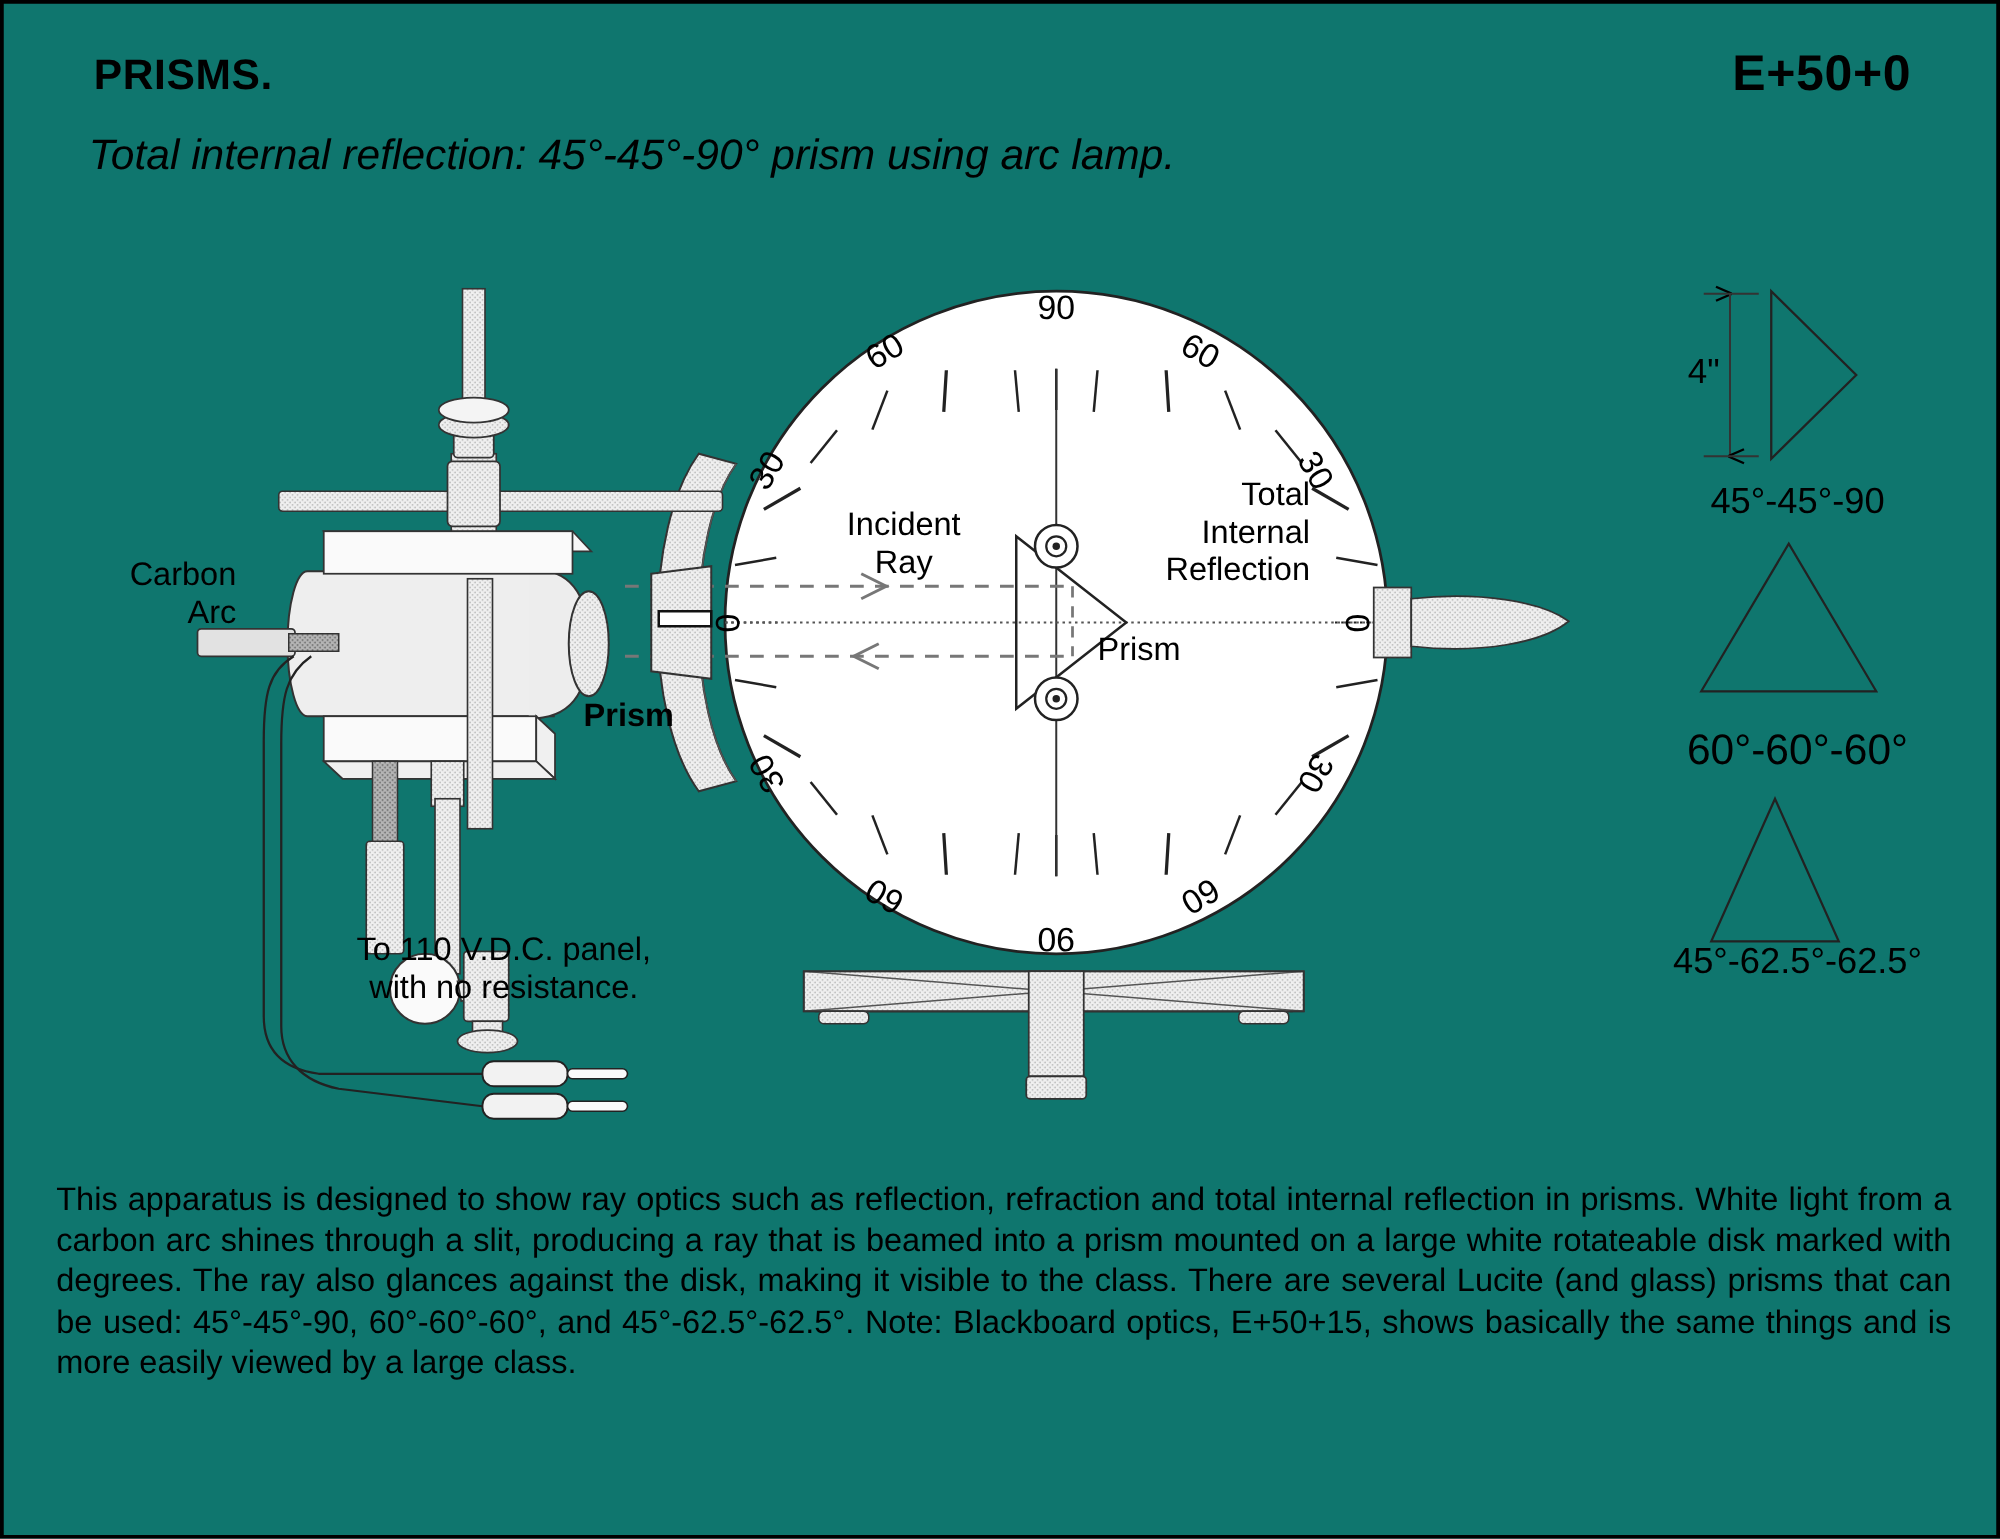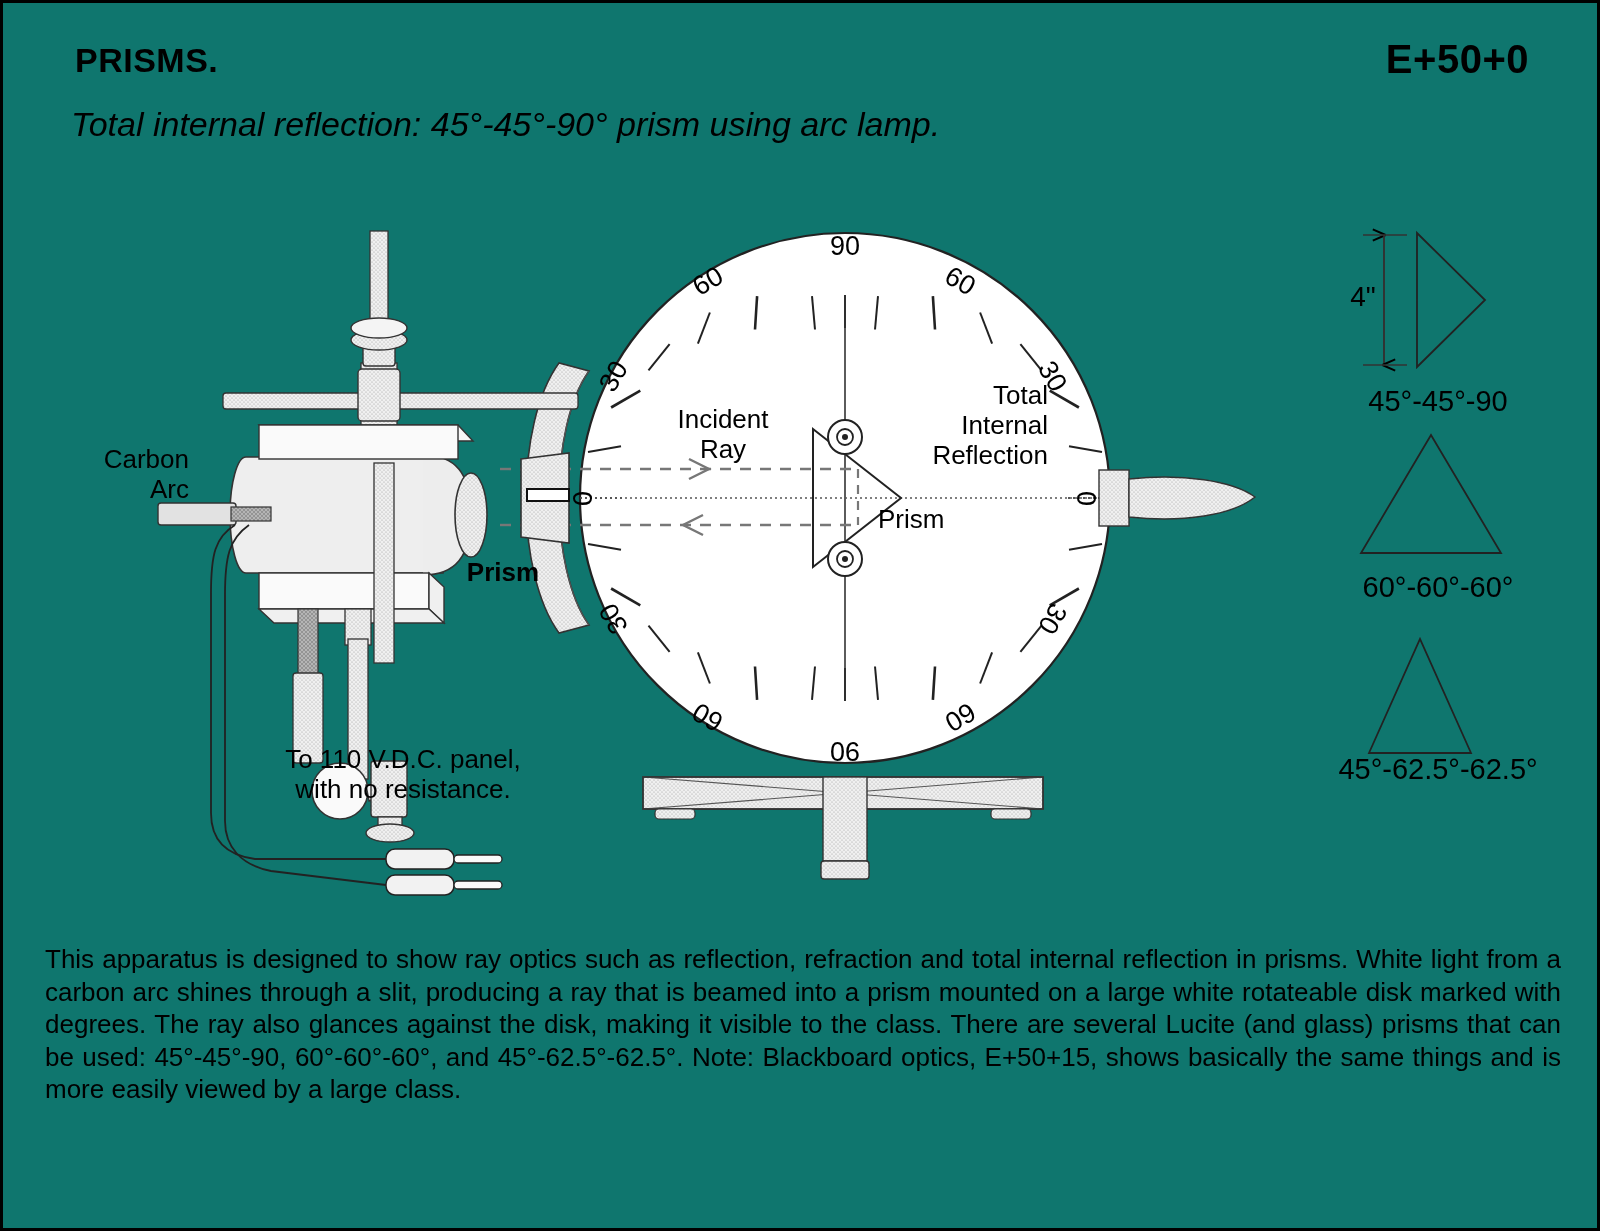--- a/index.html
+++ b/index.html
@@ -258,21 +258,21 @@
     <div class="lbl" style="left:1064px;top:310px;width:36px;font-size:27px;transform:rotate(90deg);">0</div>
     <div class="lbl" style="left:1027px;top:430px;width:44px;font-size:27px;transform:rotate(120deg);">30</div>
     <div class="lbl" style="left:935px;top:528px;width:44px;font-size:27px;transform:rotate(150deg);">60</div>
     <div class="lbl" style="left:820px;top:562px;width:44px;font-size:27px;transform:rotate(180deg);">90</div>
     <div class="lbl" style="left:683px;top:528px;width:44px;font-size:27px;transform:rotate(-150deg);">60</div>
     <div class="lbl" style="left:589px;top:430px;width:44px;font-size:27px;transform:rotate(-120deg);">30</div>
 
     
     <div class="lbl" style="left:1330px;top:108px;width:60px;font-size:28px;">4"</div>
     <div class="lbl" style="left:1300px;top:212px;width:270px;font-size:29px;">45°-45°-90</div>
-    <div class="lbl" style="left:1300px;top:398px;width:270px;font-size:29px;">60°-60°-60°</div>
+    <div class="lbl" style="left:1300px;top:408px;width:270px;font-size:34px;">60°-60°-60°</div>
     <div class="lbl" style="left:1288px;top:580px;width:294px;font-size:29px;">45°-62.5°-62.5°</div>
   </div>
 
   <div class="abs" id="desc">
     <p>This apparatus is designed to show ray optics such as reflection, refraction and total internal reflection in prisms. White light from a carbon arc shines through a slit, producing a ray that is beamed into a prism mounted on a large white rotateable disk marked with degrees. The ray also glances against the disk, making it visible to the class. There are several Lucite (and glass) prisms that can be used: 45°-45°-90, 60°-60°-60°, and 45°-62.5°-62.5°. Note: Blackboard optics, E+50+15, shows basically the same things and is more easily viewed by a large class.</p>
   </div>
 
 </div>
 
 </body></html>

